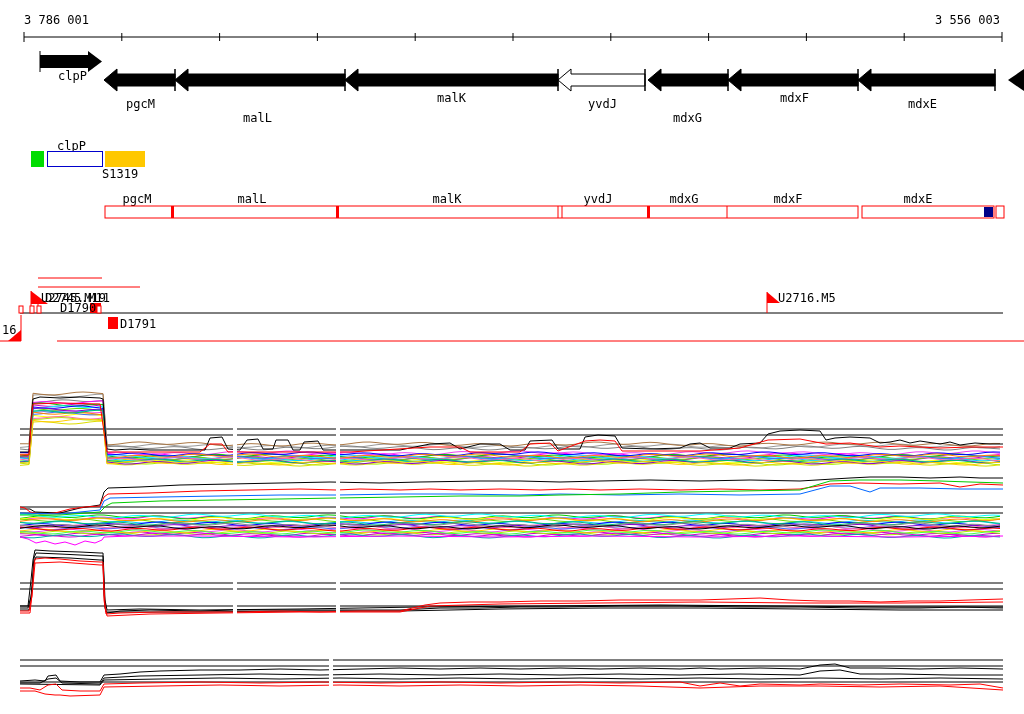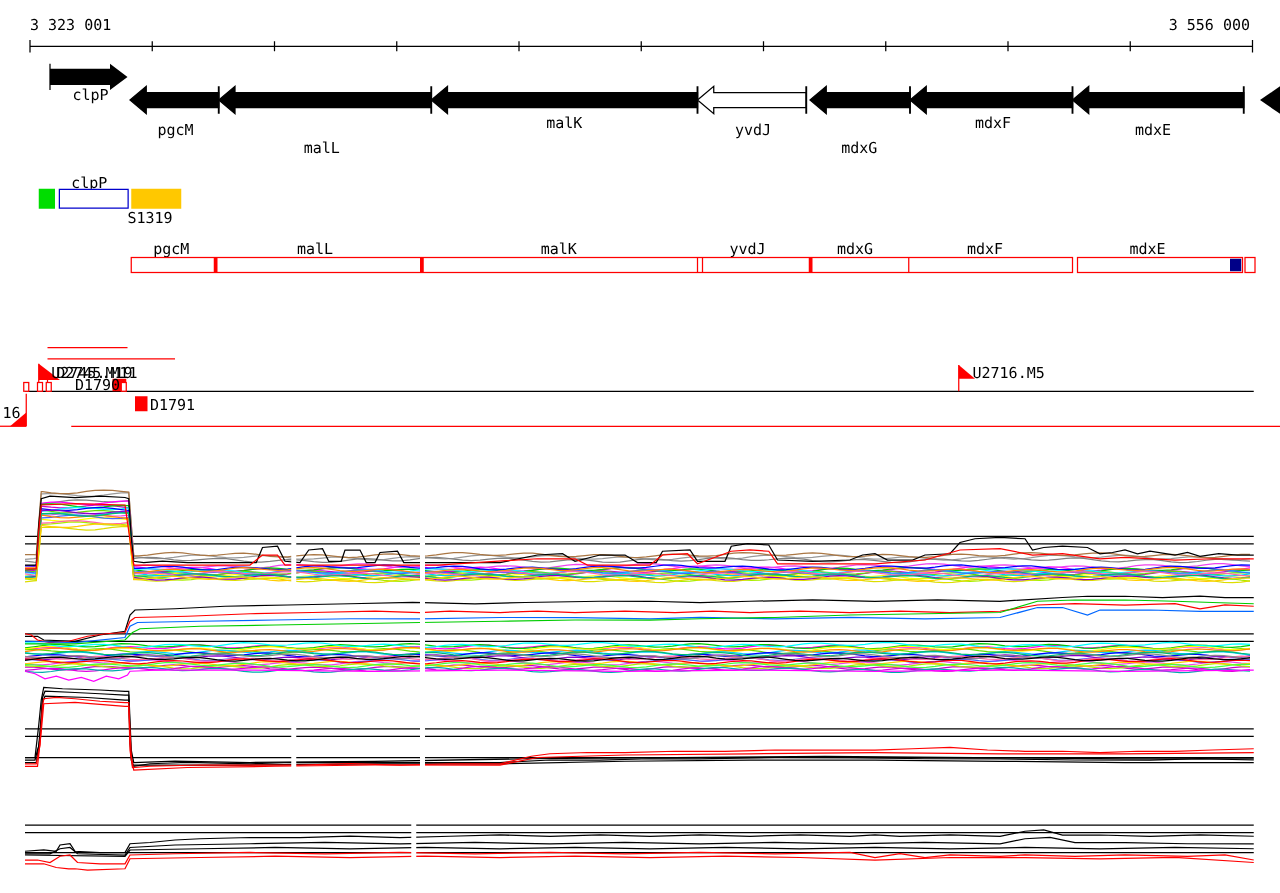--- a/index.html
+++ b/index.html
@@ -7,22 +7,22 @@
        font-family:"DejaVu Sans Mono",monospace;}
   .lbl{position:absolute;font:12px "DejaVu Sans Mono",monospace;color:#000;white-space:nowrap;}
   .box{position:absolute;}
   #scene{position:absolute;left:0;top:0;}
   svg text{font-family:"DejaVu Sans Mono",monospace;font-size:12px;fill:#000;}
 </style>
 </head>
 <body>
 <div id="app">
 
-<div class="lbl" style="left:24px;top:13px">3 323 001</div>
-<div class="lbl" style="right:24px;top:13px">3 556 000</div>
+<div class="lbl" style="left:24px;top:13px">3 786 001</div>
+<div class="lbl" style="right:24px;top:13px">3 556 003</div>
 
 <div class="box" style="left:31px;top:151px;width:13px;height:16px;background:#00dd00"></div>
 <div class="lbl" style="left:57px;top:139px">clpP</div>
 <div class="box" style="left:47px;top:151px;width:54px;height:14px;background:#fff;border:1px solid #0000cc"></div>
 <div class="box" style="left:105px;top:151px;width:40px;height:16px;background:#ffc800"></div>
 <div class="lbl" style="left:102px;top:167px">S1319</div>
 
 <svg id="scene" width="1024" height="714">
       <line x1="24" y1="37" x2="1002" y2="37" stroke="#000" stroke-width="1"></line>
       <line x1="24" y1="32" x2="24" y2="42" stroke="#000" stroke-width="1"></line>

